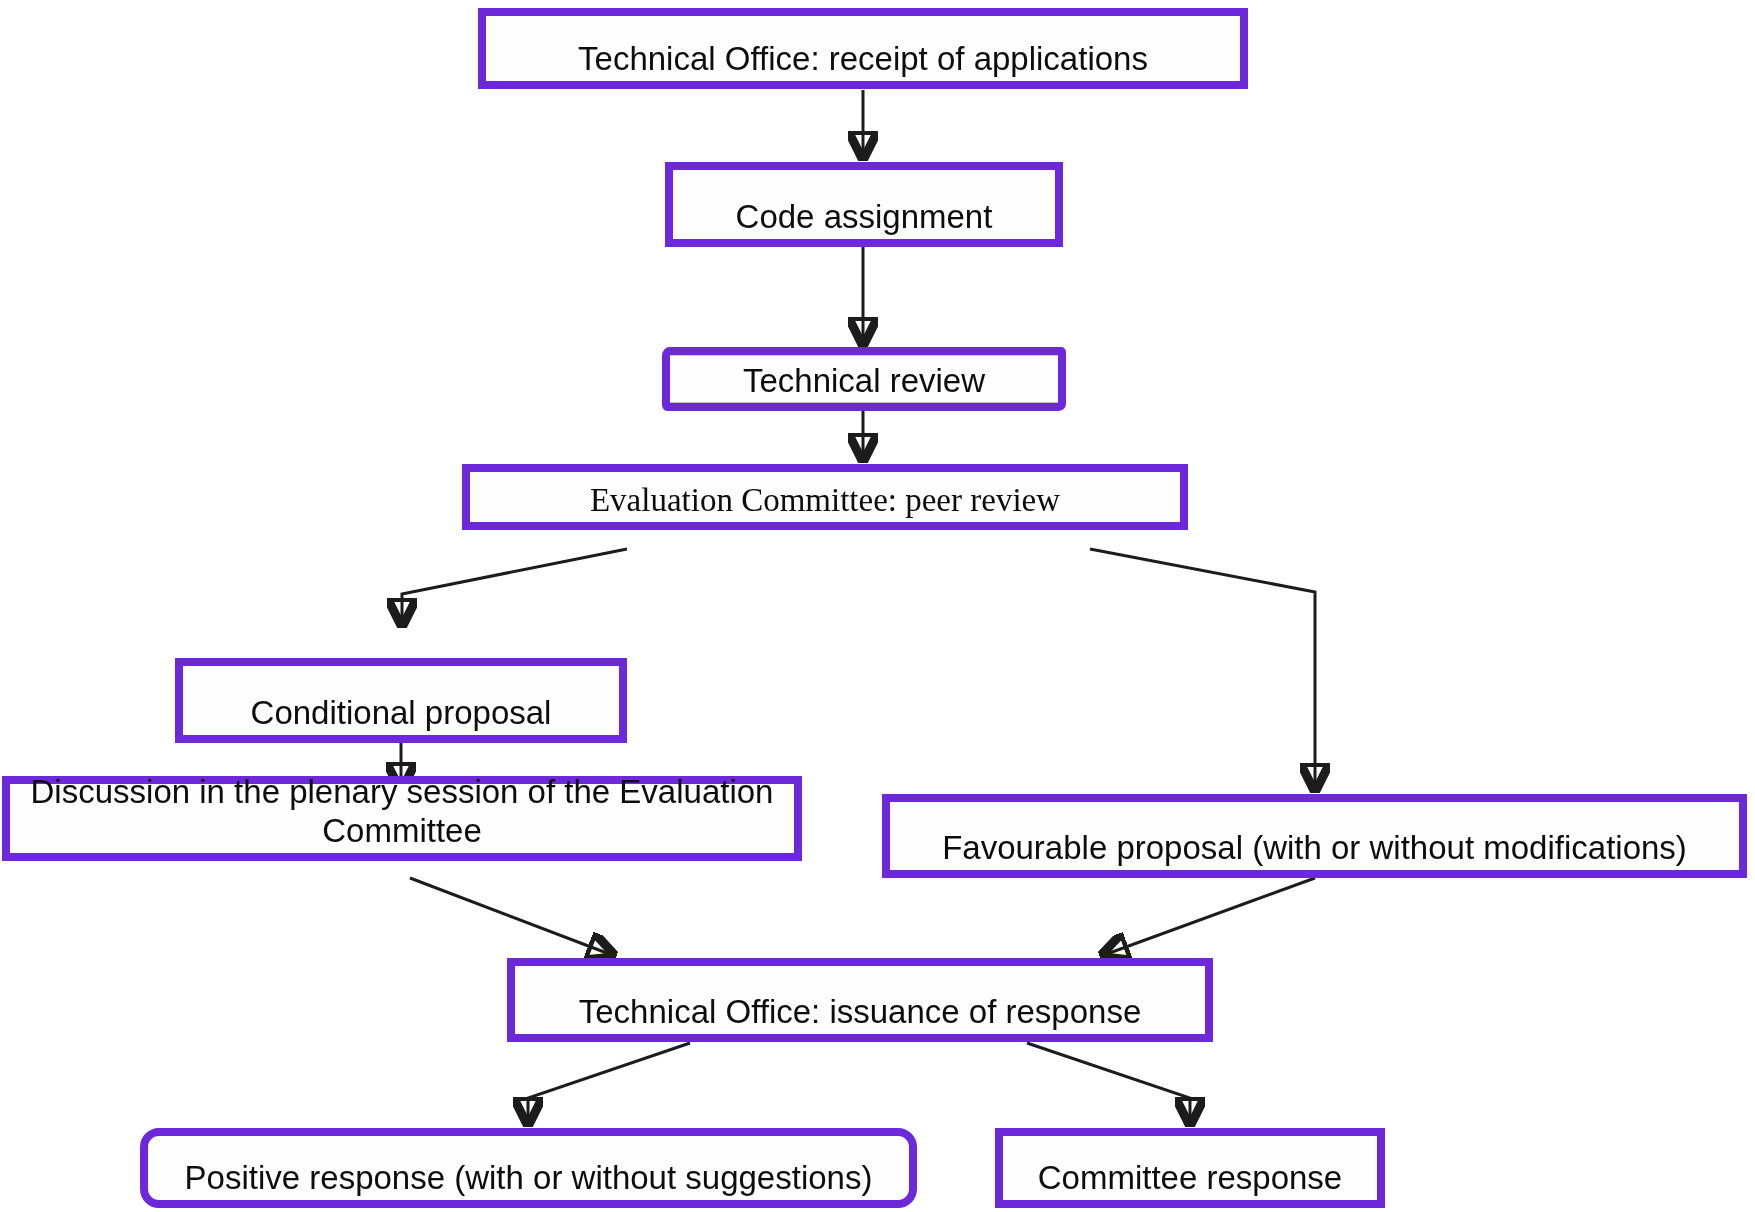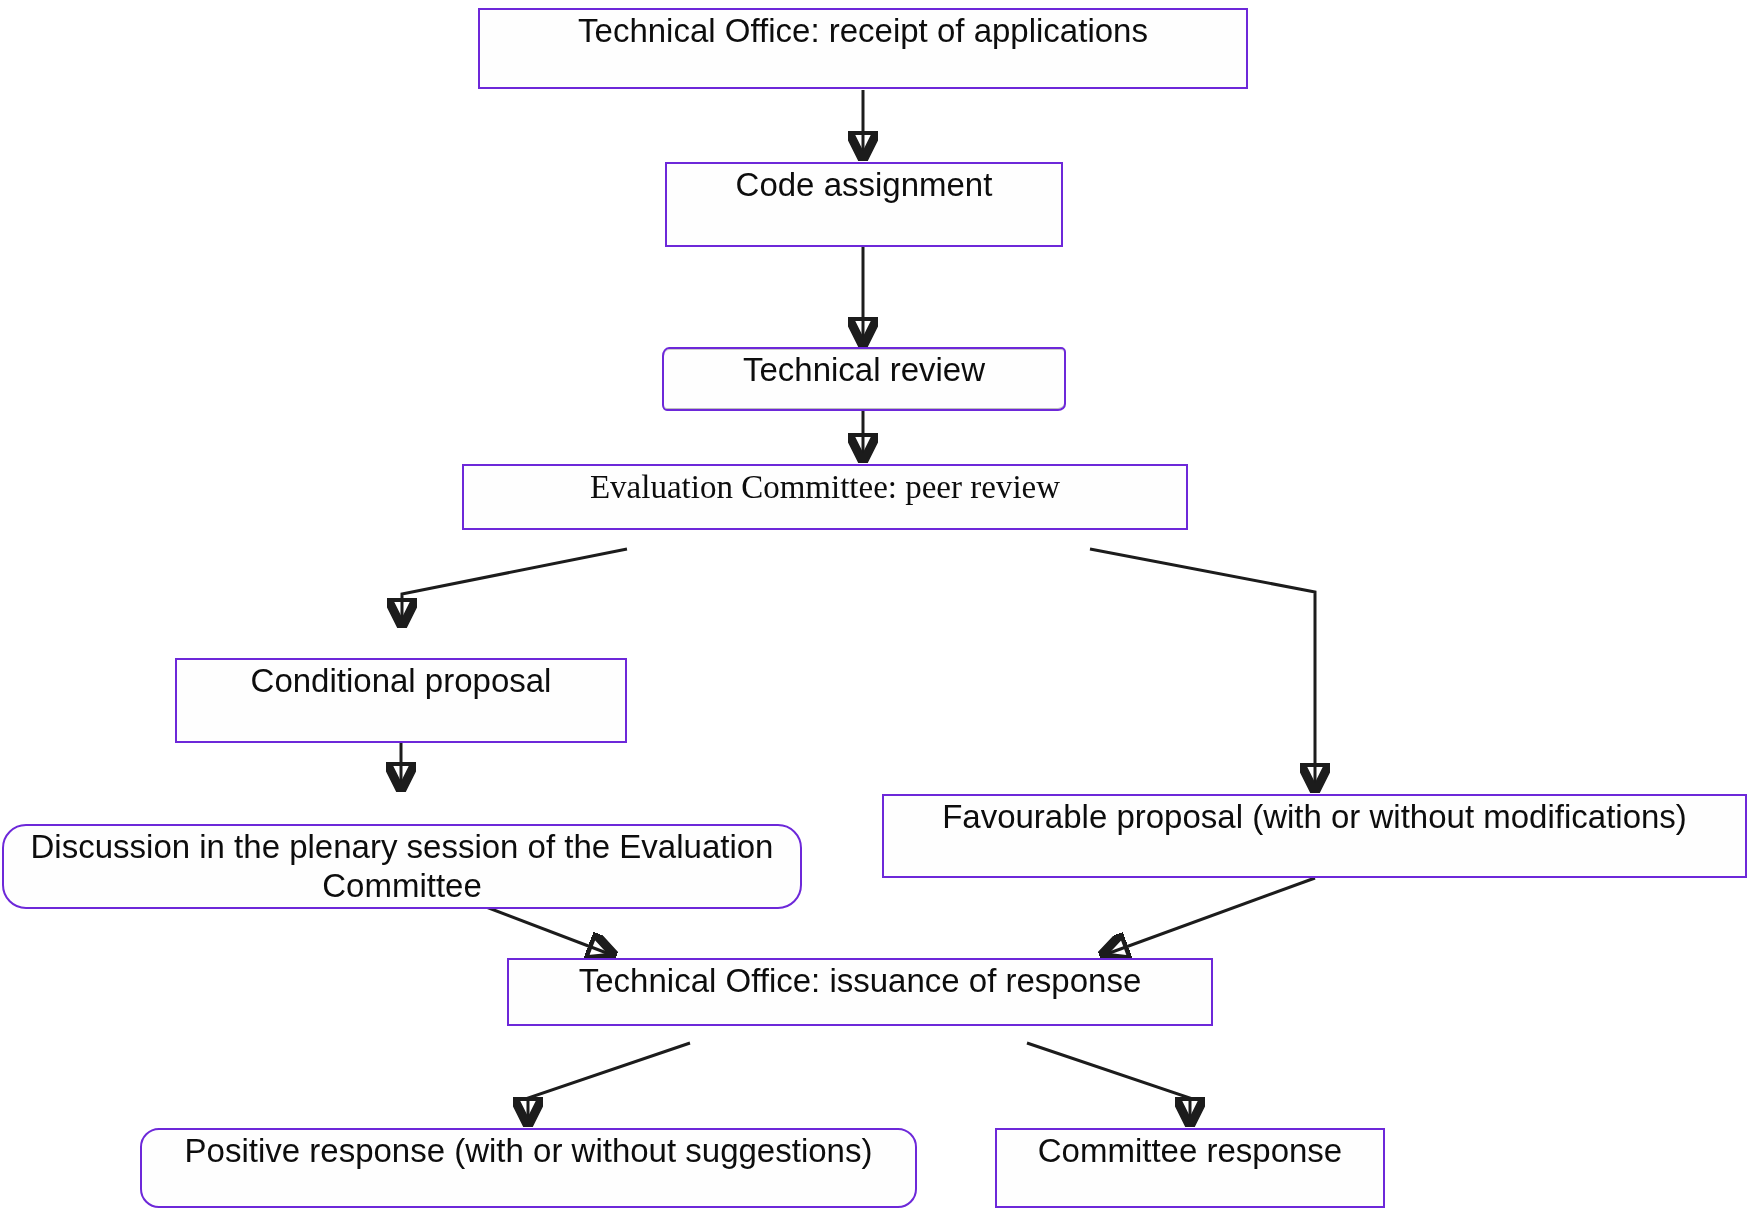--- a/index.html
+++ b/index.html
@@ -24,44 +24,44 @@
   }
   #edges path {
     fill: none;
     stroke: #1c1c1c;
     stroke-width: 3;
     stroke-linejoin: miter;
   }
   .node {
     position: absolute;
     box-sizing: border-box;
-    border: 2px solid #6d28d9;
+    border: 8px solid #6d28d9;
     background: #fefefe;
     color: #0d0d0d;
     display: flex;
-    align-items: flex-start;
+    align-items: flex-end;
     justify-content: center;
     text-align: center;
     font-size: 33px;
     line-height: 1.18;
     padding: 2px 10px;
   }
   .node.sketchy {
     border-radius: 7px 5px 8px 5px / 9px 5px 7px 6px;
     box-shadow: inset 0 -1px 0 rgba(0,0,0,0.25), inset 0 1px 0 rgba(0,0,0,0.2);
   }
   
   #node-receipt      { left: 478px;  top: 8px;    width: 770px; height: 81px; }
   #node-code         { left: 665px;  top: 162px;  width: 398px; height: 85px; }
   #node-techreview   { left: 662px;  top: 347px;  width: 404px; height: 64px; }
   #node-evaluation   { left: 462px;  top: 464px;  width: 726px; height: 66px; font-family: Liberation Serif, serif; }
   #node-conditional  { left: 175px;  top: 629px;  width: 452px; height: 85px; margin-top: 29px; }
-  #node-discussion   { left: 2px;    top: 824px;  width: 800px; height: 85px; border-radius: 24px; }
+  #node-discussion   { left: 2px;    top: 776px;  width: 800px; height: 85px; }
   #node-favourable   { left: 882px;  top: 794px;  width: 865px; height: 84px; }
-  #node-issuance     { left: 507px;  top: 958px;  width: 706px; height: 68px; }
+  #node-issuance     { left: 507px;  top: 958px;  width: 706px; height: 84px; }
   #node-positive     { left: 140px;  top: 1128px; width: 777px; height: 80px; border-radius: 19px; }
   #node-negative     { left: 995px;  top: 1128px; width: 390px; height: 80px; }
 </style>
 </head>
 <body>
 
 <div id="canvas">
 
   <svg id="edges" viewBox="0 0 1755 1212" xmlns="http://www.w3.org/2000/svg">
     <defs>

